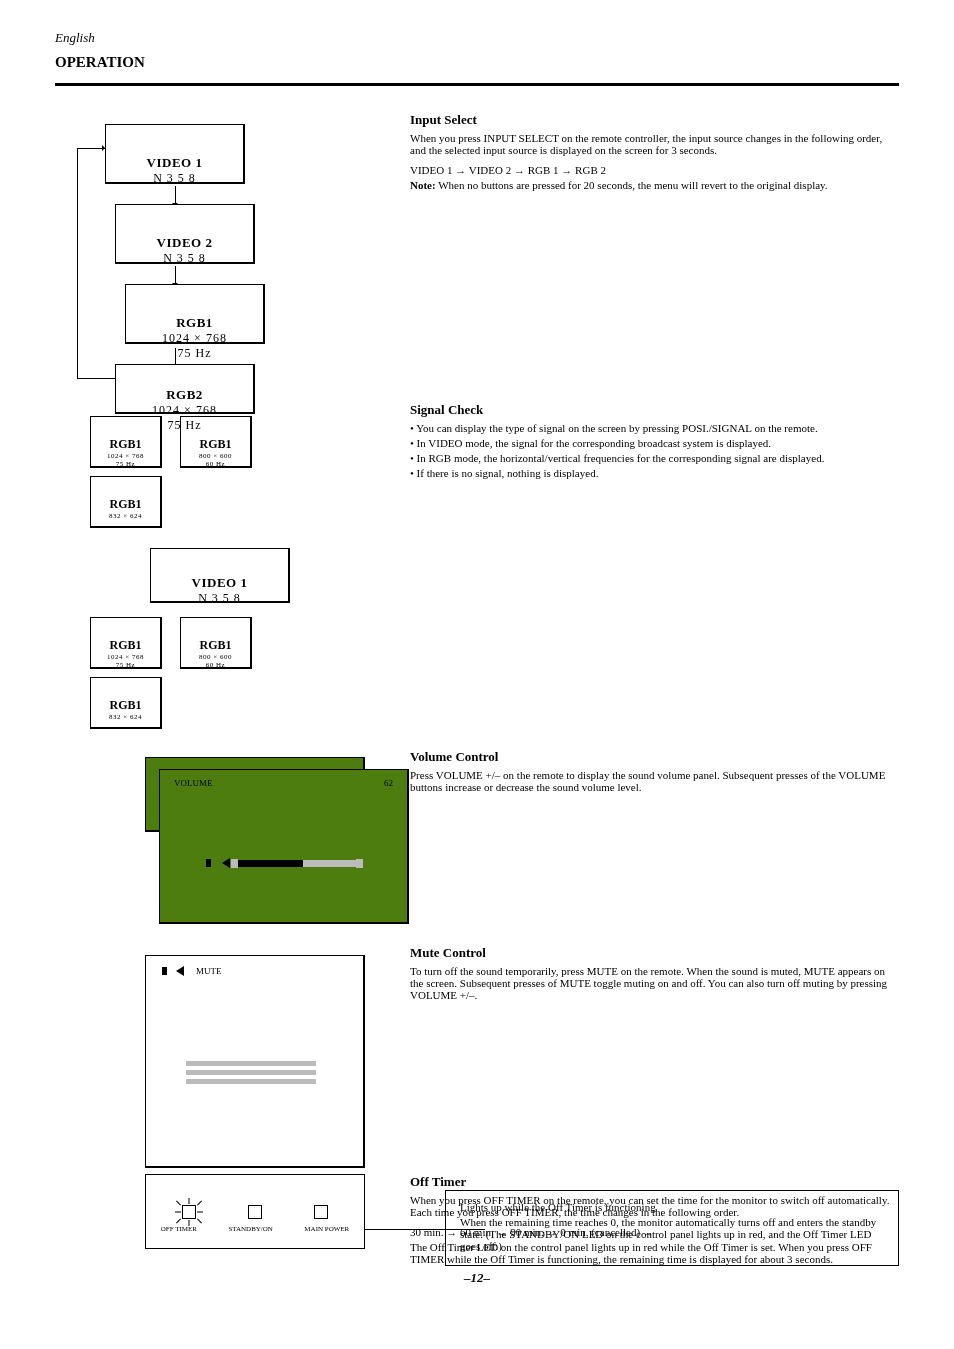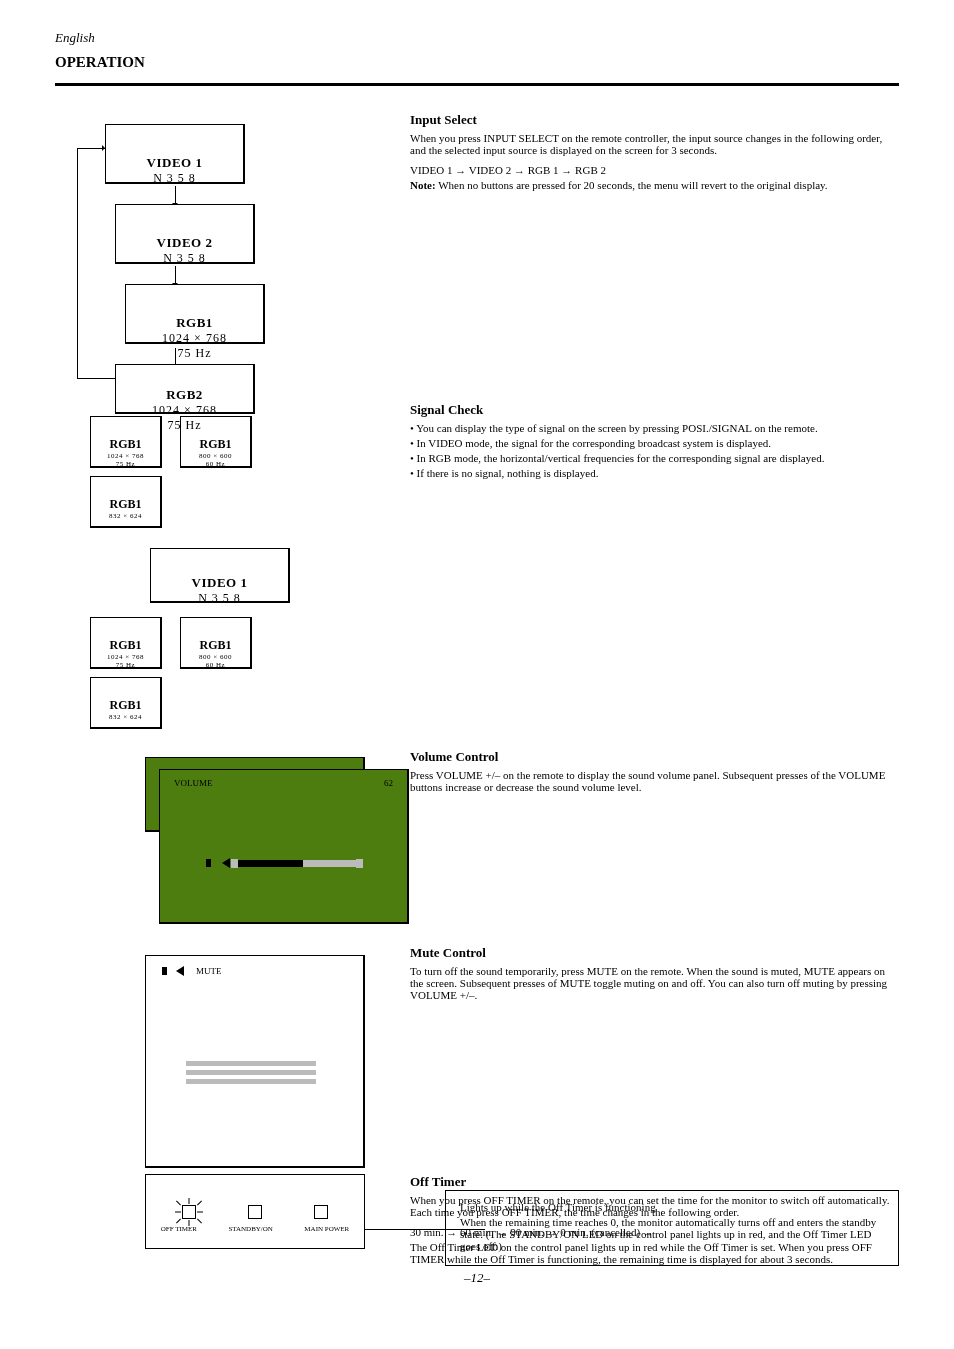--- a/index.html
+++ b/index.html
@@ -112,21 +112,21 @@
   .led-labels { display:flex; justify-content:space-around; font-size:7px; margin-top:-24px; margin-left:90px; width:220px;}
 
   .callout-box {
     border: 1px solid #000; width: 454px; padding: 10px 14px; font-size: 11px;
     margin-left: auto; margin-top: -40px;
   }
   .callout-line { border-top:1px solid #000; width: 120px; margin: -44px 0 0 310px;}
 
   p { margin-bottom: 8px; }
   .tight { margin-bottom: 3px; }
-  .page-no { position:absolute; bottom:20px; left:50%; transform:translateX(-50%); font-size:13px; font-style:italic; }
+  .page-no { position:absolute; bottom:20px; left:50%; transform:translateX(-50%); font-size:13px; font-style:italic;font-weight:bold; }
   .header-left { font-style: italic; font-size: 13px; margin-bottom: 8px; }
 </style>
 </head>
 <body>
 
 <div class="header-left">English</div>
 <div class="section-title" style="font-size:15px">OPERATION</div>
 <div class="top-rule"></div>
 
 <div class="row">

